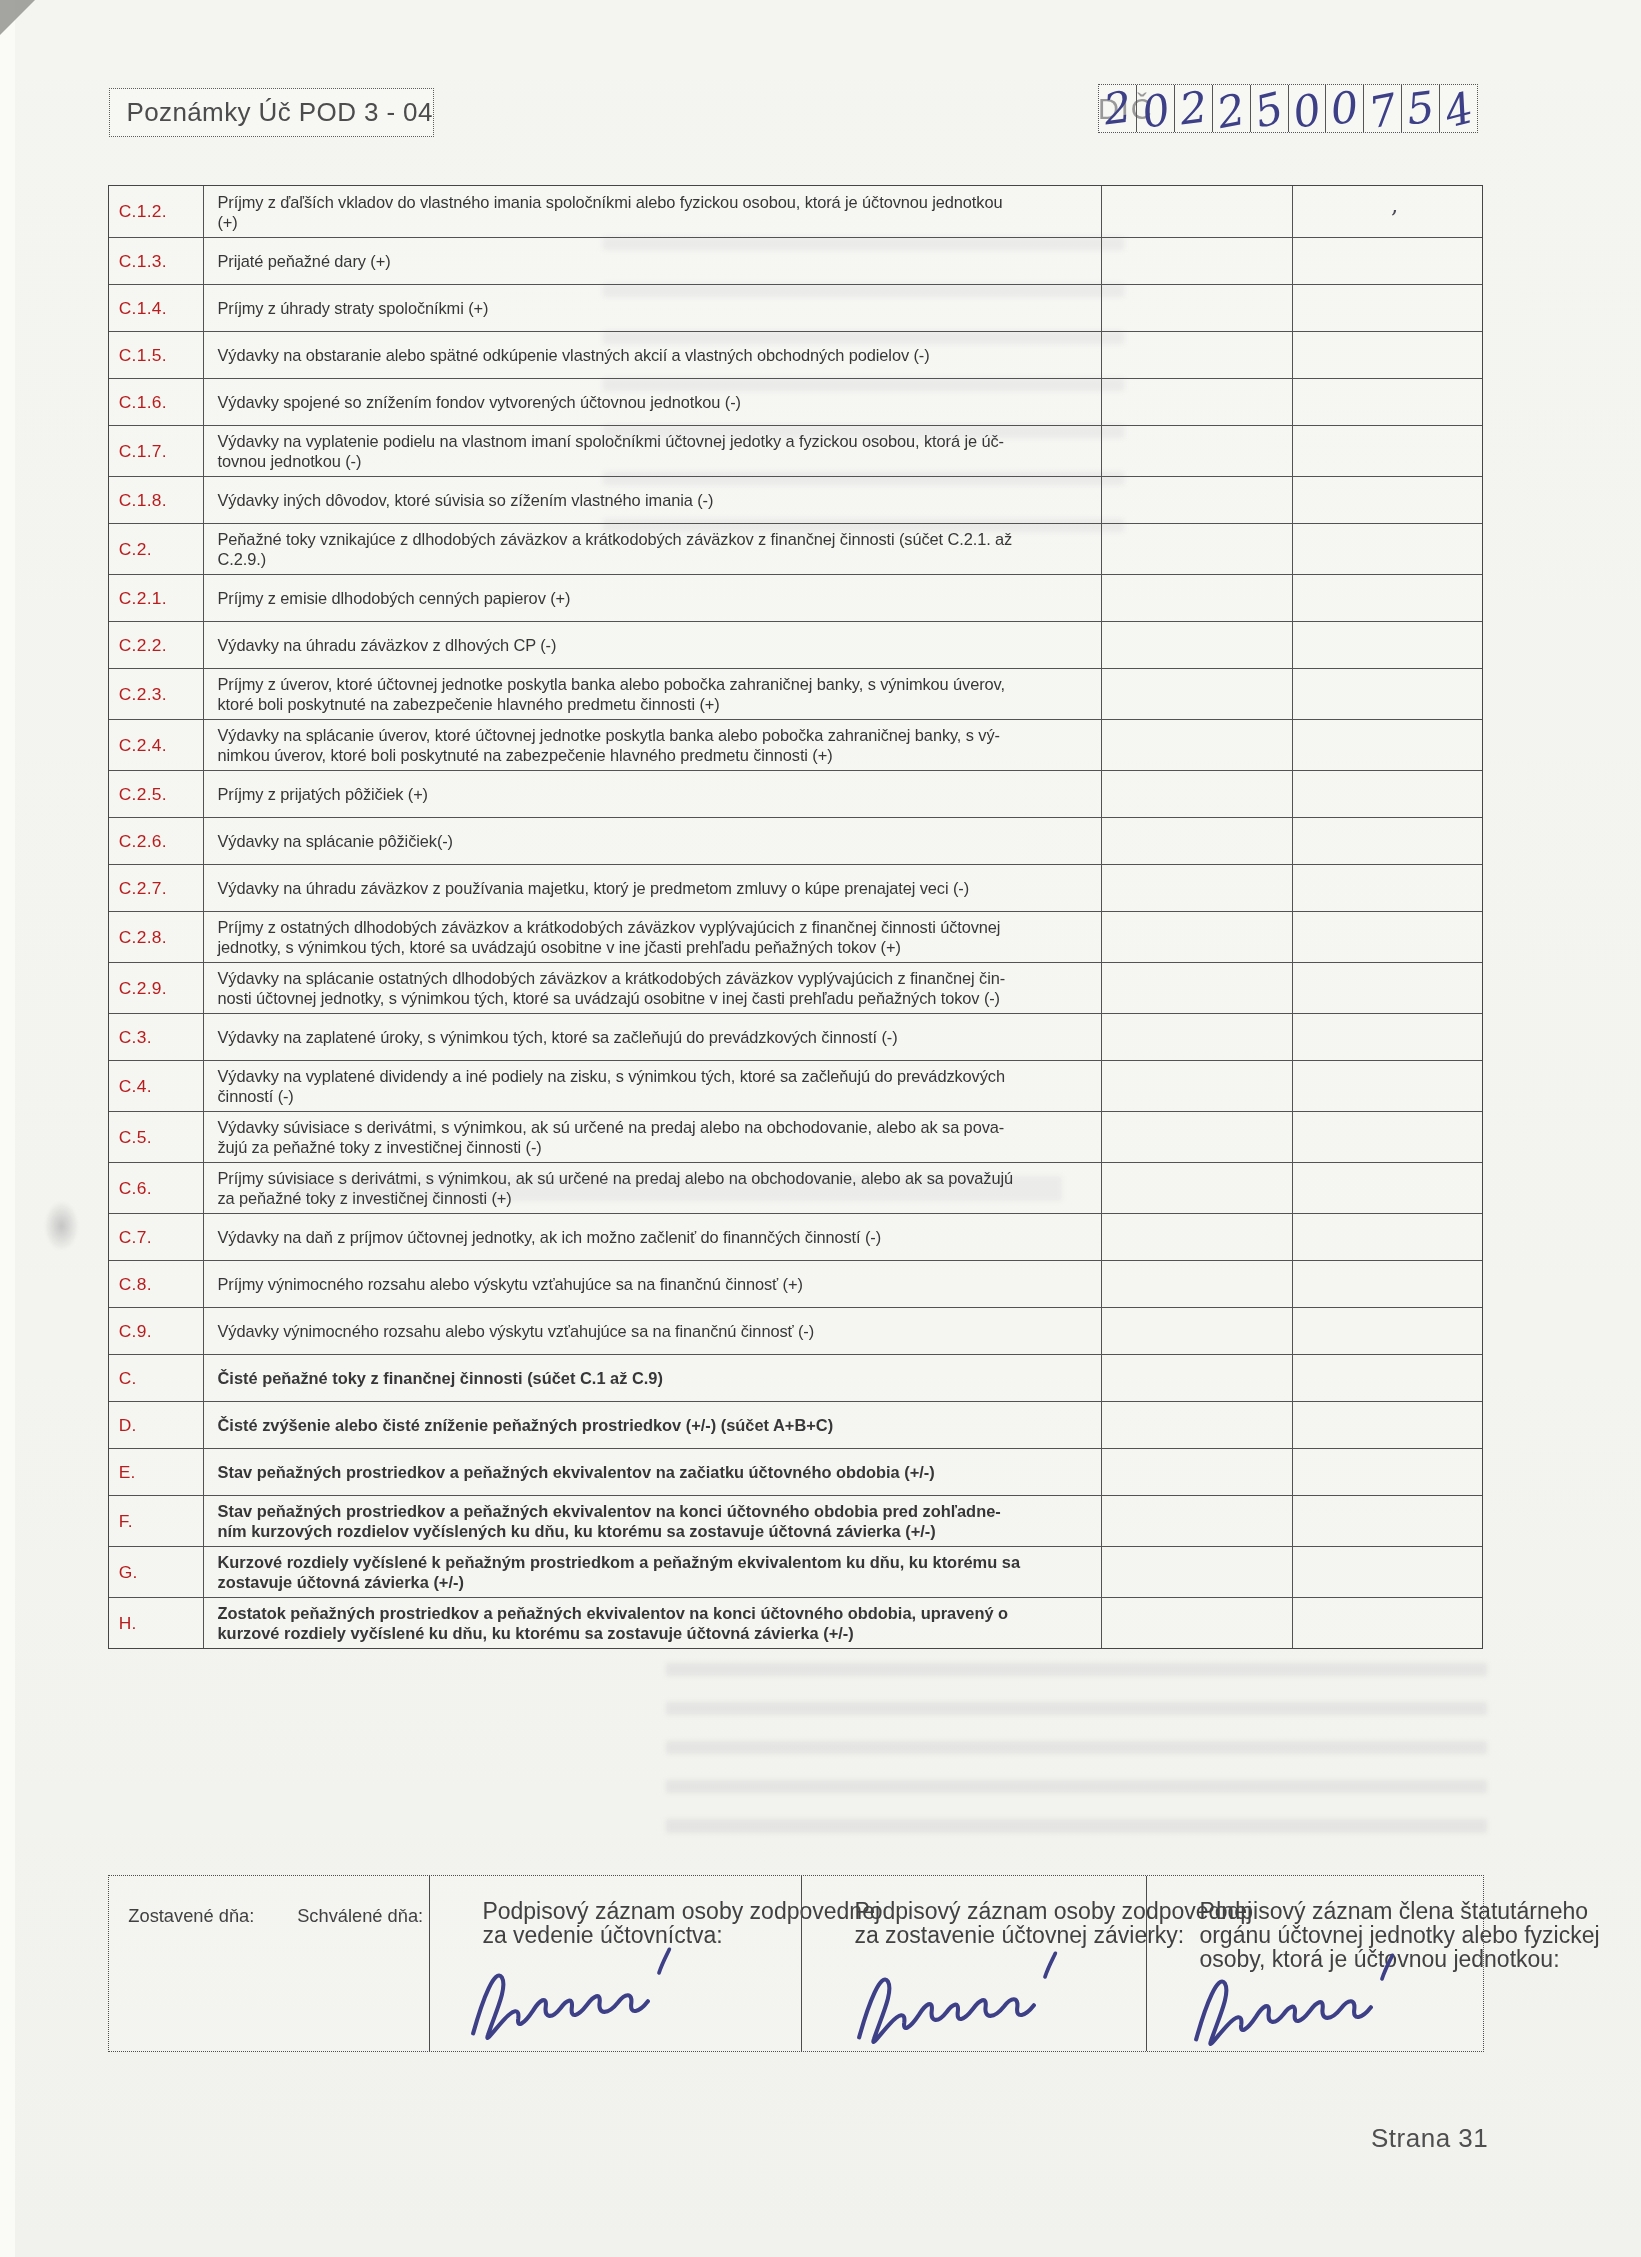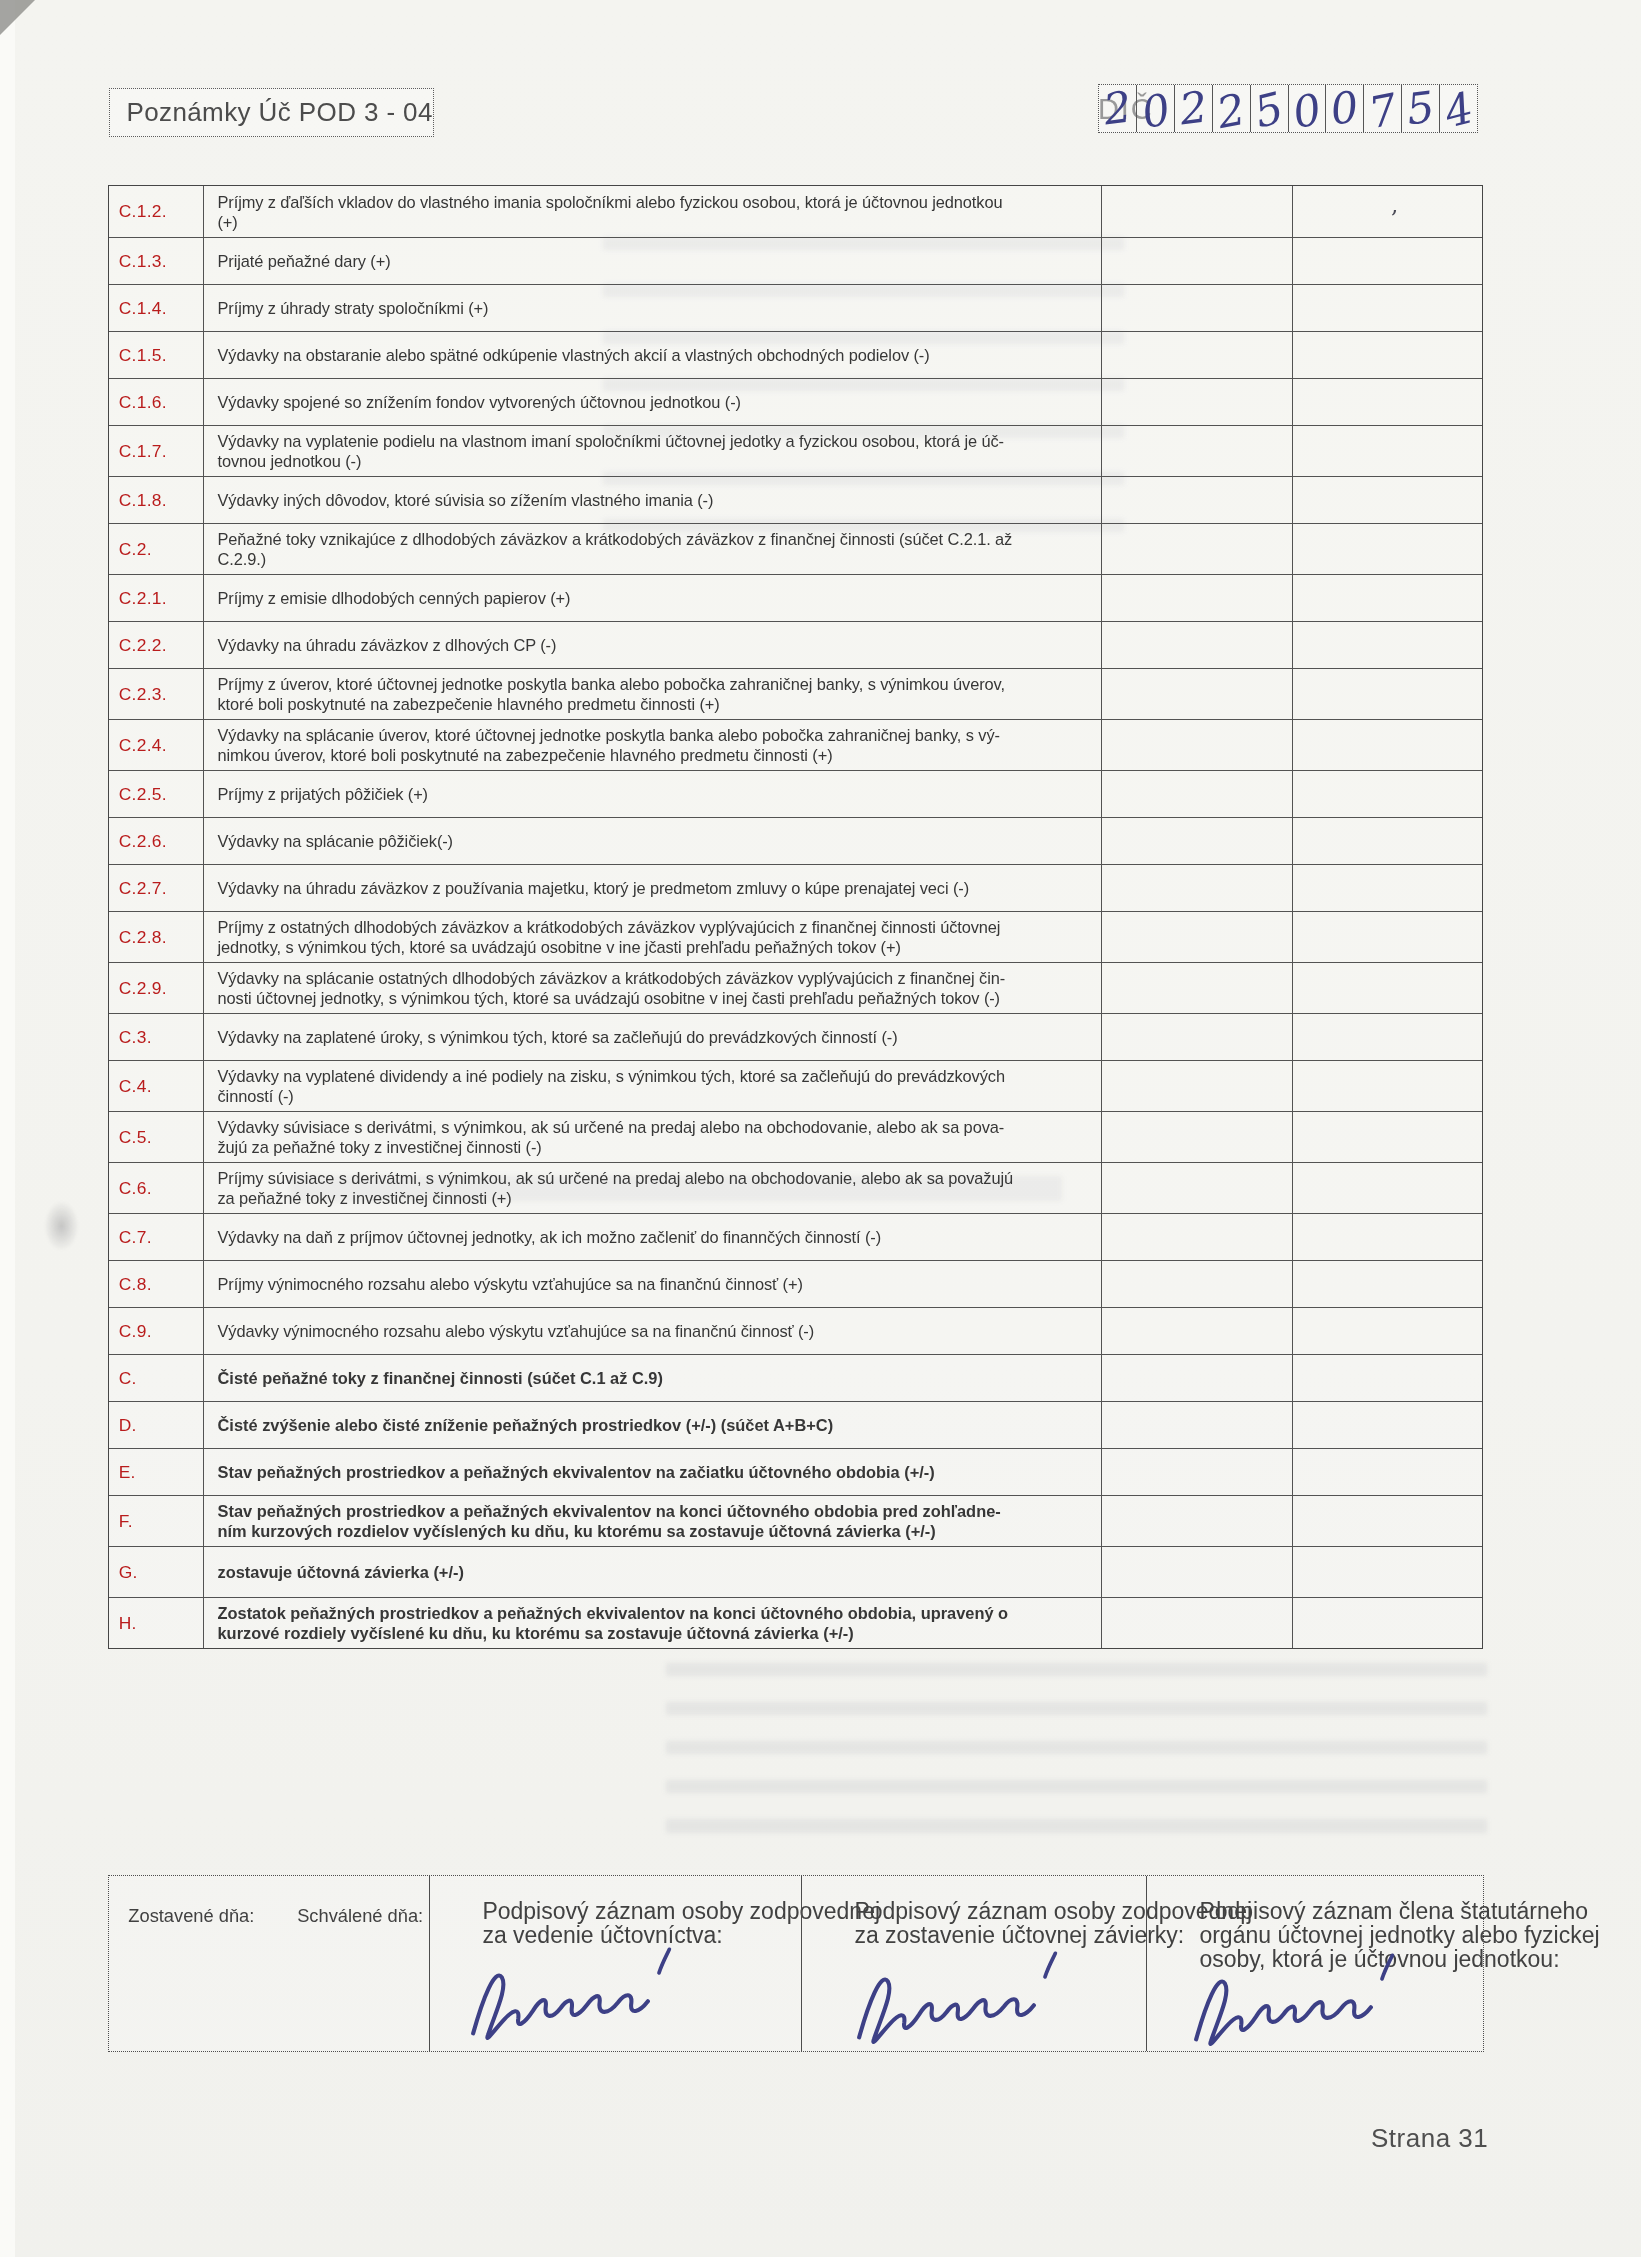--- a/index.html
+++ b/index.html
@@ -366,20 +366,21 @@
     <div class="c-text">
           <span class="line">Stav peňažných prostriedkov a peňažných ekvivalentov na konci účtovného obdobia pred zohľadne-</span>
           <span class="line">ním kurzových rozdielov vyčíslených ku dňu, ku ktorému sa zostavuje účtovná závierka (+/-)</span>
         </div>
     <div class="c-val v1"></div>
     <div class="c-val v2"></div>
   </div>
       <div class="row bold two">
     <div class="c-label">G.</div>
     <div class="c-text">
+          <span class="line">Kurzové rozdiely vyčíslené k peňažným prostriedkom a peňažným ekvivalentom ku dňu, ku ktorému sa</span>
           <span class="line">zostavuje účtovná závierka (+/-)</span>
         </div>
     <div class="c-val v1"></div>
     <div class="c-val v2"></div>
   </div>
       <div class="row bold two">
     <div class="c-label">H.</div>
     <div class="c-text">
           <span class="line">Zostatok peňažných prostriedkov a peňažných ekvivalentov na konci účtovného obdobia, upravený o</span>
           <span class="line">kurzové rozdiely vyčíslené ku dňu, ku ktorému sa zostavuje účtovná závierka (+/-)</span>

